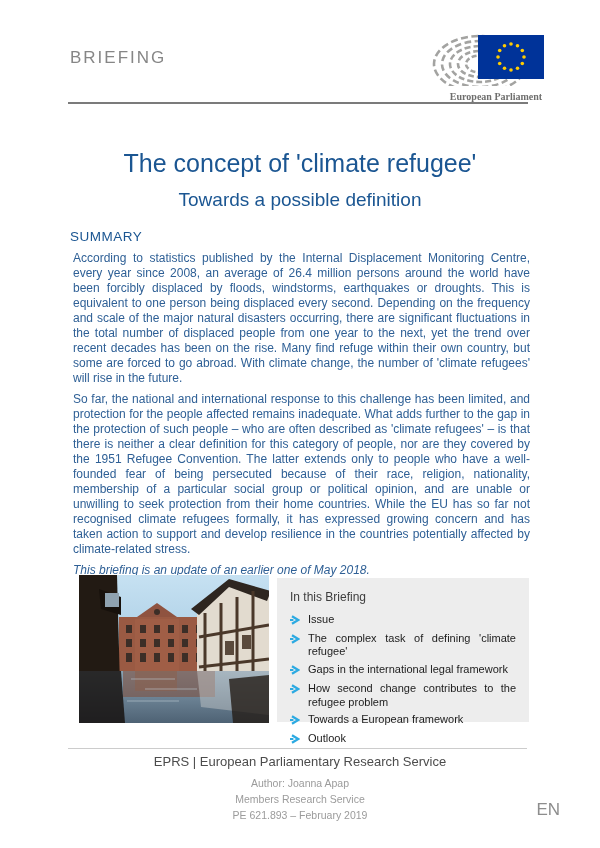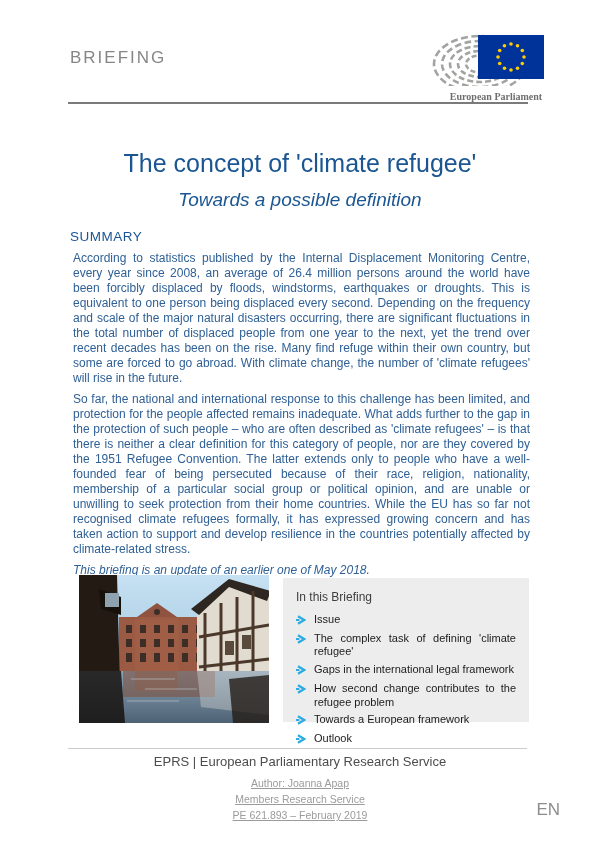--- a/index.html
+++ b/index.html
@@ -13,46 +13,46 @@
   .header { position:absolute; top:0; left:70px; right:38px;
             display:flex; justify-content:space-between; align-items:flex-start; }
   .kicker { margin-top:48px; font-size:17px; letter-spacing:2px; color:#868686; }
   .logo-block { margin-top:28px; width:132px; text-align:center;font-family:Liberation Serif, serif; }
   .logo-caption { font-size:10px; font-weight:bold; color:#6e6e6d; margin-top:1px; }
   .rule-dark { position:absolute; top:102px; left:68px; width:460px; height:2px; background:#7b7b7b; }
 
   
   .title-block { position:absolute; top:144px; left:70px; width:460px; text-align:center; color:#1b5692; }
   .doc-title { font-size:25px; line-height:30px; font-weight:normal; margin:4px; }
-  .doc-subtitle { font-size:19px; line-height:24px; font-weight:normal; margin:10px 0 0 0;font-style:italic; }
+  .doc-subtitle { font-size:19px; line-height:24px; font-weight:normal; margin:10px 0 0 0; }
 
   
   .summary { position:absolute; top:229px; left:70px; width:460px; }
   .summary-heading { font-size:13.5px; letter-spacing:0.5px; color:#1b5692; margin:0 0 7px 0; font-weight:normal; }
   .summary p { margin:0 0 6px 3px; font-size:12px; line-height:15px;
                text-align:justify; color:#2f6096; }
   .summary .note { font-style:italic; margin-top:4px; }
 
   
-  .fig-row { position:absolute; top:575px; left:79px; width:450px; display:flex; gap:14px; }
+  .fig-row { position:absolute; top:575px; left:79px; width:450px; display:flex; gap:8px; }
   .photo { width:190px; height:148px; flex:0 0 auto; display:block; }
   .briefing-box { flex:1 1 auto; height:144px; margin-top:3px; background:#ededed;
                   box-sizing:border-box; padding:12px 13px 0 13px; }
   .briefing-heading { font-size:12px; color:#3e3e3e; margin:0 0 9px 0; font-weight:normal; }
   .briefing-list { list-style:none; margin:0; padding:0; }
   .briefing-list li { display:flex; gap:8px; margin-bottom:4.5px;
                       font-size:11px; line-height:13.2px; color:#1c1c1c; }
   .briefing-list li .arrow { flex:0 0 auto; margin-top:1.5px; }
   .briefing-list li .lbl { text-align:justify; cursor:pointer; }
 
   
   .rule-light { position:absolute; top:748px; left:68px; width:459px; height:1px; background:#cccccc; }
   .footer { position:absolute; top:754px; left:70px; width:460px; text-align:center; }
   .footer-service { font-size:13px; color:#4c4c4c; margin:0 0 6px 0; }
-  .footer-meta { font-size:10.5px; line-height:16px; color:#9b9b9b; margin:0;text-decoration:underline; }
+  .footer-meta { font-size:10.5px; line-height:16px; color:#9b9b9b; margin:0; }
   .lang-tag { position:absolute; top:800px; right:40px; font-size:17px; color:#8d8d8d; }
 </style>
 </head>
 <body>
 
 <div class="page">
 
   <div class="header">
     <div class="kicker">BRIEFING</div>
     <div class="logo-block">

